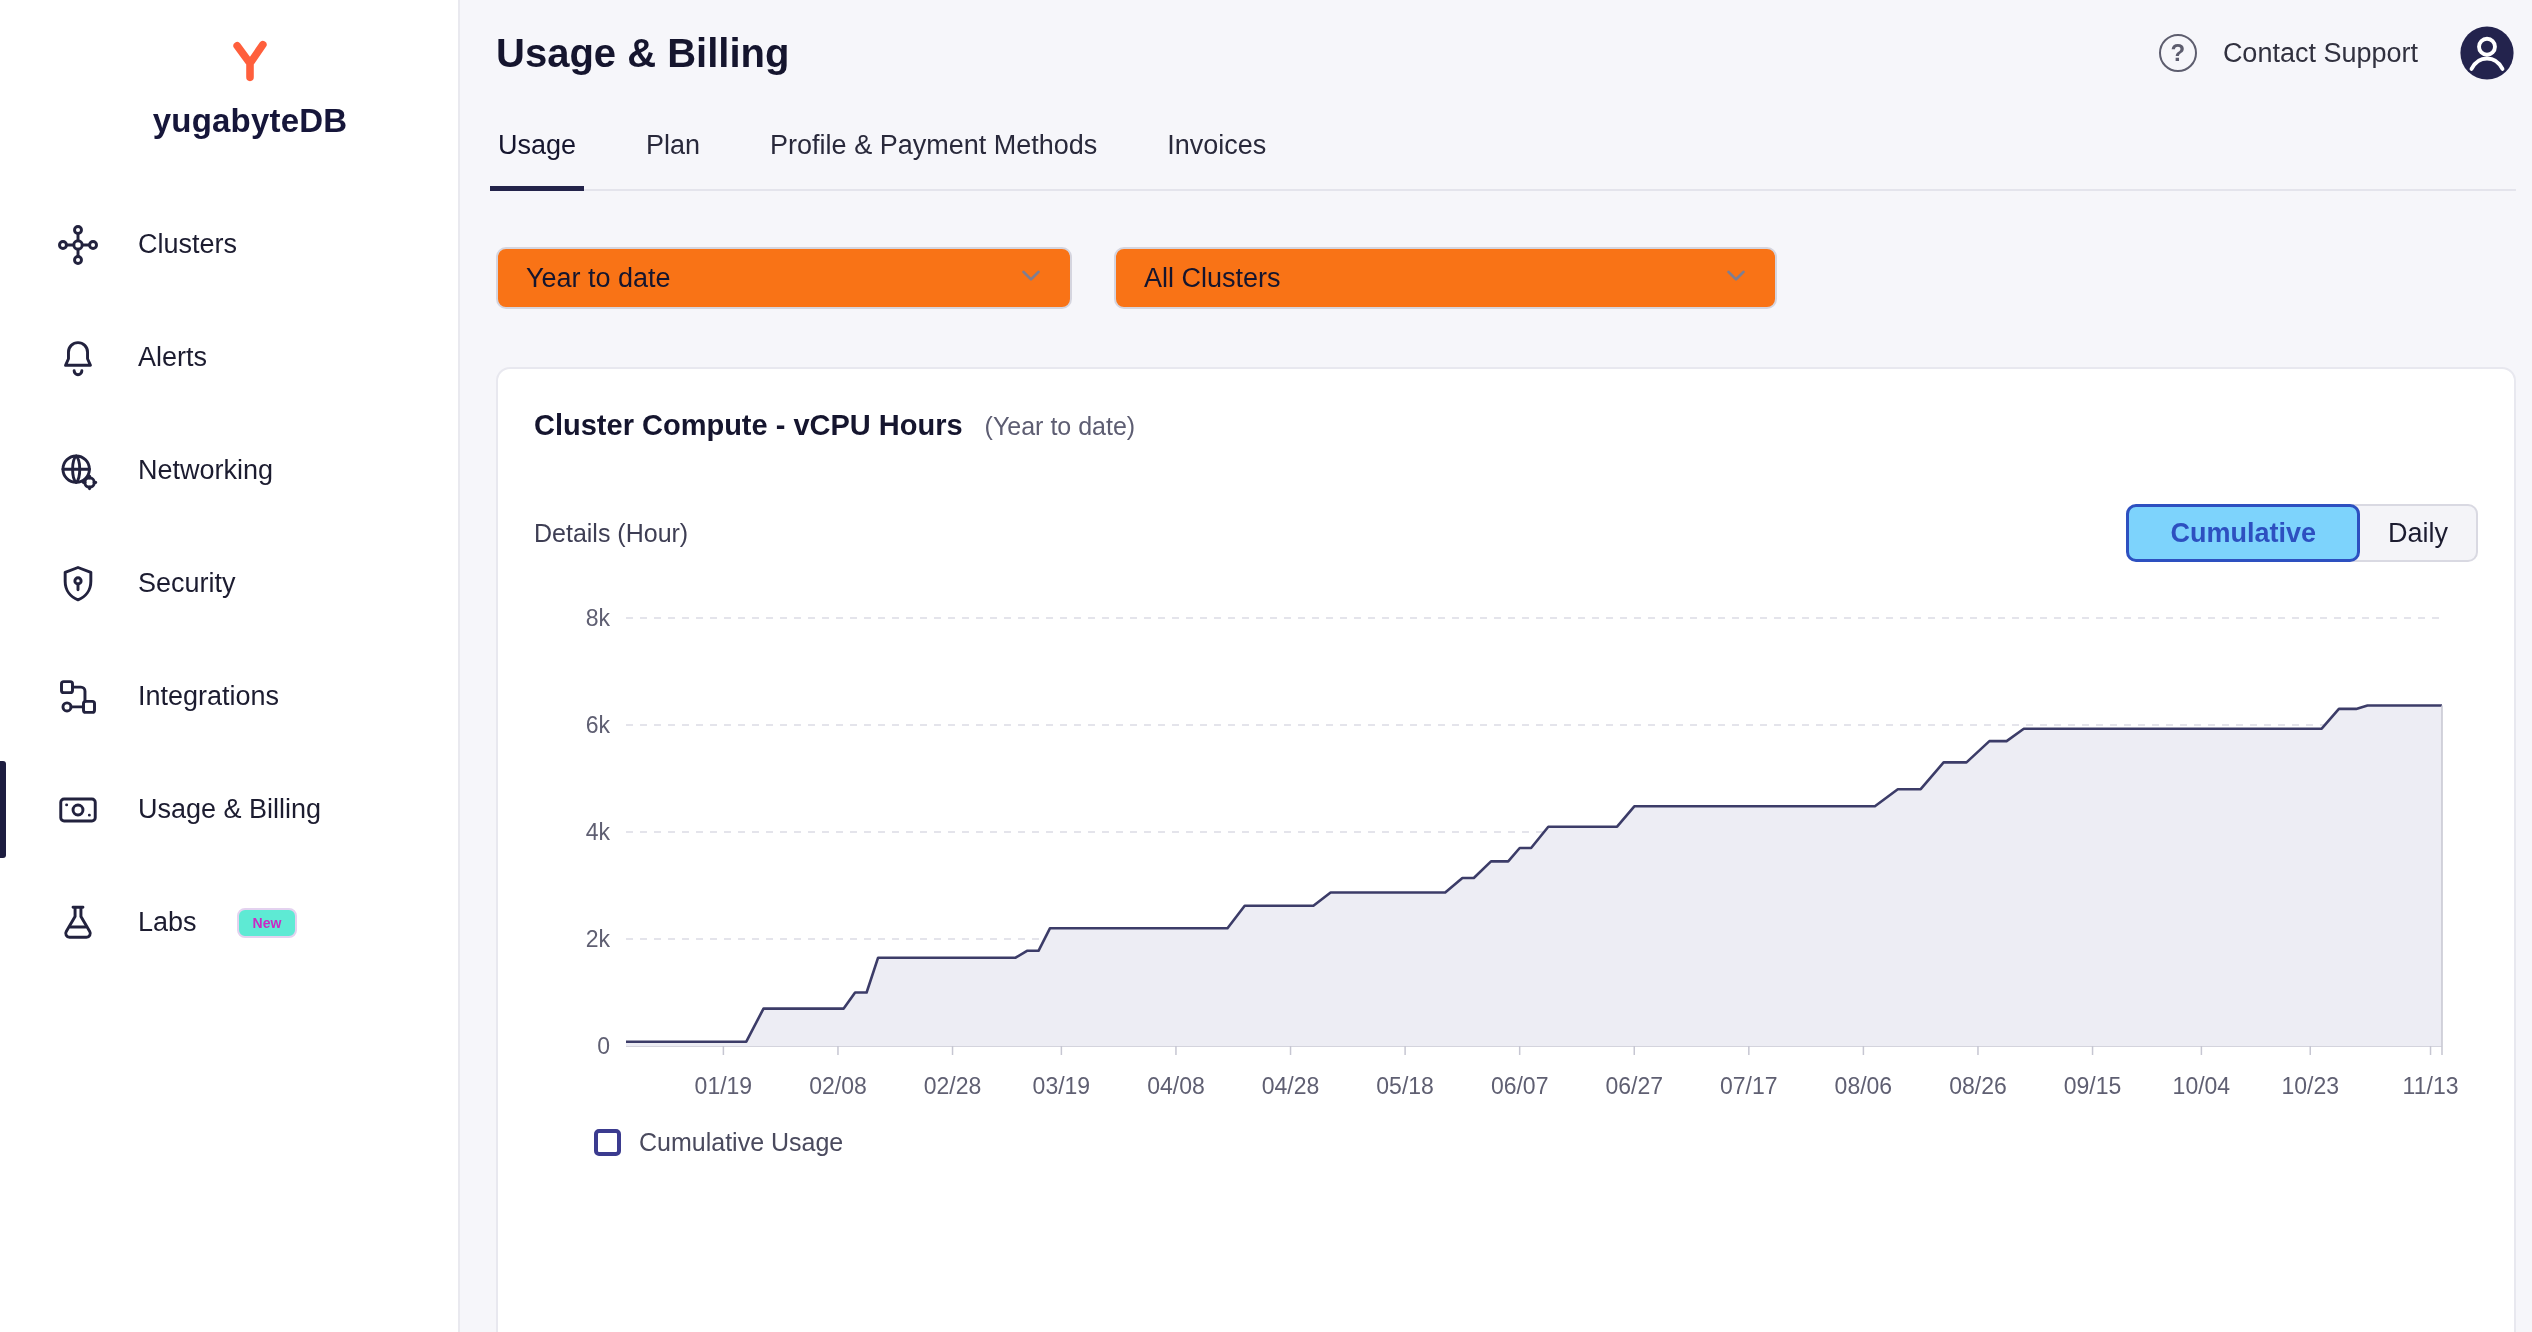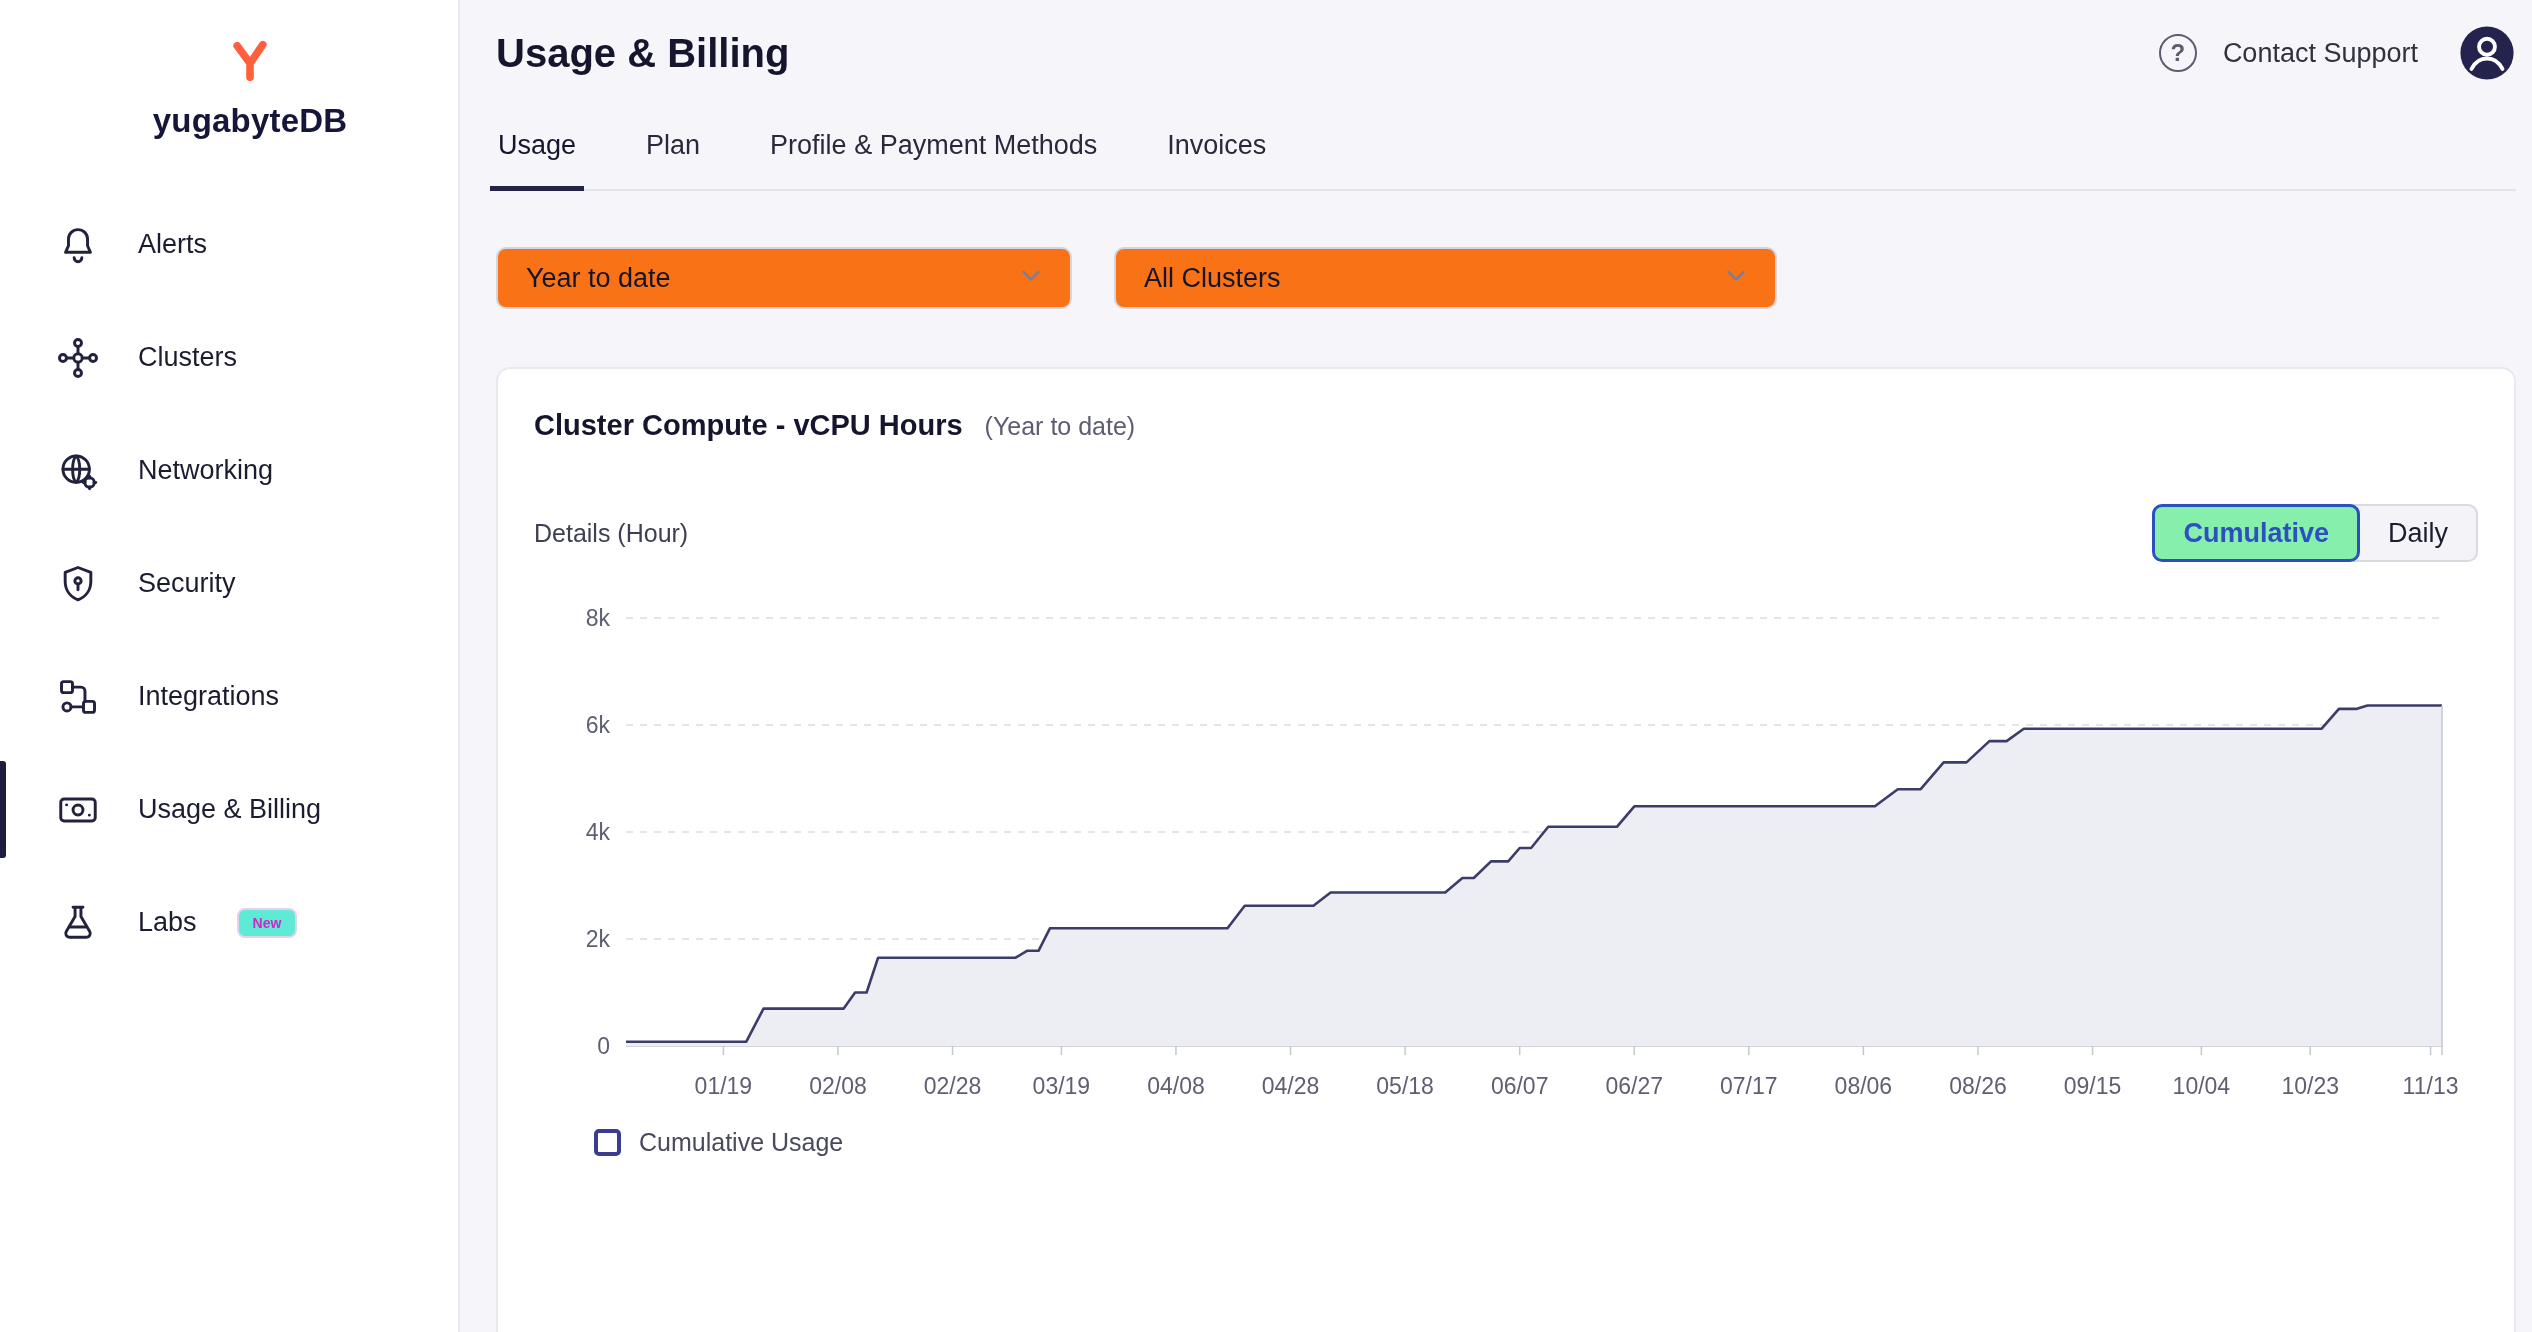--- a/index.html
+++ b/index.html
@@ -73,22 +73,22 @@
     margin-top:56px; border:2px solid #e8e8ef; border-radius:10px;
     padding:30px 34px; display:flex; align-items:baseline; gap:16px;
   }
   .total-label { font-size:27px; color:#54546a; }
   .total-value { font-size:27px; font-weight:700; color:#15152e; }
   .details-row { margin-top:62px; display:flex; align-items:center; justify-content:space-between; }
   .details-label { font-size:25px; color:#3e3e54; }
   .toggle-group { display:flex; align-items:stretch; }
   .seg { height:58px; display:flex; align-items:center; font-size:27px; cursor:pointer; }
   .seg.active {
-    background:#86efac; border:3px solid #2d50c0; border-radius:10px;
-    color:#2d50c0; font-weight:700; padding:0 28px; position:relative; z-index:2;
+    background:#7dd3fc; border:3px solid #2d50c0; border-radius:10px;
+    color:#2d50c0; font-weight:700; padding:0 41px; position:relative; z-index:2;
   }
   .seg.inactive {
     background:#f4f4f8; border:2px solid #d9d9e2; border-left:none;
     border-radius:0 10px 10px 0; color:#1c1c30; padding:0 28px 0 40px; margin-left:-12px;
   }
   
   .chart-wrap { margin-top:42px; }
   .chart-wrap svg text { font-family:"Liberation Sans", sans-serif; }
   .legend-row { margin-top:16px; display:flex; align-items:center; gap:18px; padding-left:60px; }
   .legend-box {
@@ -106,38 +106,38 @@
         <path d="M7 5 L18 20 M29 4 L18 20 L18 32" stroke="#ff5f3c" stroke-width="6.5" fill="none" stroke-linecap="round" stroke-linejoin="round"></path>
       </svg>
     </span>
     <span class="brand">yugabyteDB</span>
   </div>
 
   <nav class="nav">
     <div class="nav-item">
       <span class="nav-icon">
         <svg viewBox="0 0 24 24">
-          <path d="M12 3.6a5.2 5.2 0 0 0-5.2 5.2v3.6L5.2 16h13.6l-1.6-3.6V8.8A5.2 5.2 0 0 0 12 3.6Z"></path>
-          <path d="M9.9 19a2.1 2.1 0 0 0 4.2 0"></path>
-        </svg>
-      </span>
-      <span class="nav-label">Alerts</span>
-    </div>
-    <div class="nav-item">
-      <span class="nav-icon">
-        <svg viewBox="0 0 24 24">
           <circle cx="12" cy="12" r="2.3"></circle>
             <circle cx="12" cy="3.8" r="1.9"></circle>
             <circle cx="12" cy="20.2" r="1.9"></circle>
           <circle cx="3.8" cy="12" r="1.9"></circle>
             <circle cx="20.2" cy="12" r="1.9"></circle>
           <path d="M12 5.8v3.9M12 14.3v4M5.8 12h3.9M14.3 12h4"></path>
         </svg>
       </span>
       <span class="nav-label">Clusters</span>
+    </div>
+    <div class="nav-item">
+      <span class="nav-icon">
+        <svg viewBox="0 0 24 24">
+          <path d="M12 3.6a5.2 5.2 0 0 0-5.2 5.2v3.6L5.2 16h13.6l-1.6-3.6V8.8A5.2 5.2 0 0 0 12 3.6Z"></path>
+          <path d="M9.9 19a2.1 2.1 0 0 0 4.2 0"></path>
+        </svg>
+      </span>
+      <span class="nav-label">Alerts</span>
     </div>
     <div class="nav-item">
       <span class="nav-icon">
         <svg viewBox="0 0 24 24">
           <circle cx="11" cy="11" r="7.2"></circle>
           <path d="M3.8 11h14.4M11 3.8c-2.6 2.4-2.6 12 0 14.4M11 3.8c2.6 2.4 2.6 12 0 14.4"></path>
           <circle cx="18.3" cy="18.3" r="2.6"></circle>
           <path d="M18.3 14.9v1M18.3 20.7v1M14.9 18.3h1M20.7 18.3h1"></path>
         </svg>
       </span>

